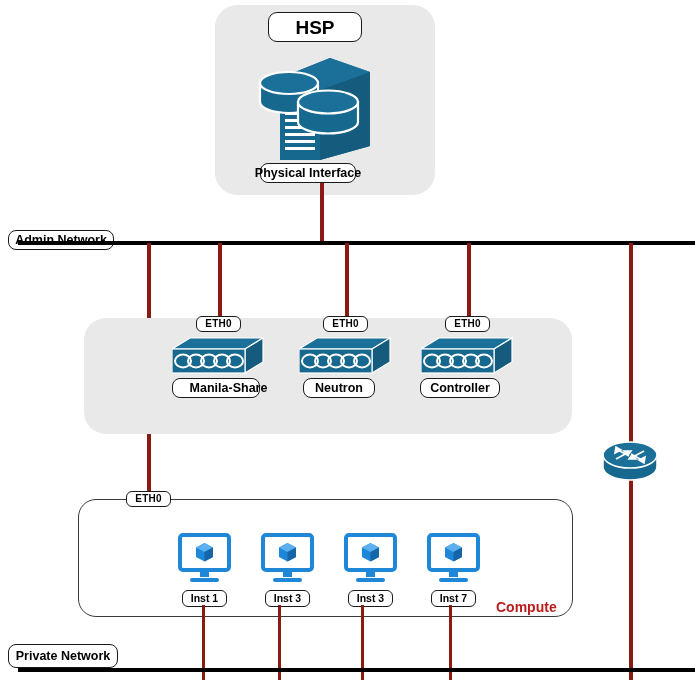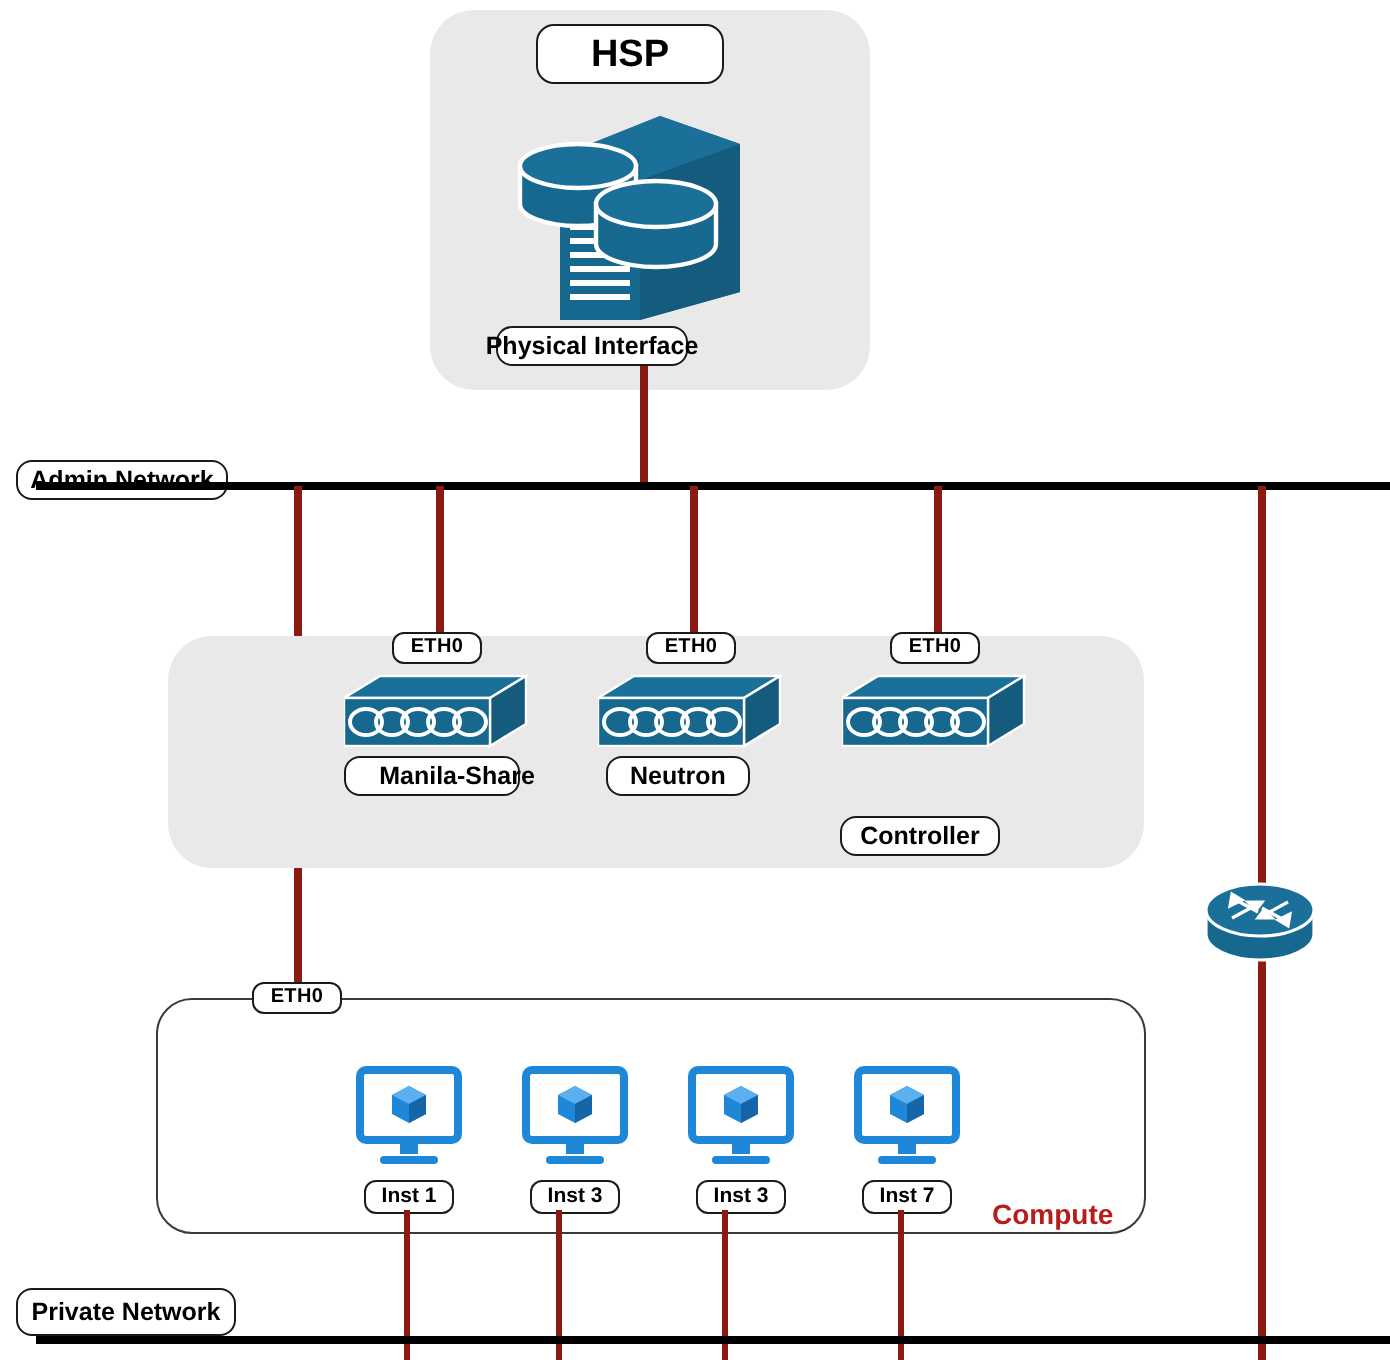--- a/index.html
+++ b/index.html
@@ -137,21 +137,21 @@
         <ellipse cx="31" cy="33" rx="29" ry="11" fill="#1b7099" stroke="#ffffff" stroke-width="2.2"></ellipse>
       </g>
 
       <g>
         <path d="M40,52 L40,72 A30,11.5 0 0 0 100,72 L100,52 Z" fill="#17688f" stroke="#ffffff" stroke-width="2.2"></path>
         <ellipse cx="70" cy="52" rx="30" ry="11.5" fill="#1b7099" stroke="#ffffff" stroke-width="2.2"></ellipse>
       </g>
     </svg>
   </div>
 
-  <div class="cap cap-node" style="left:248px; top:163px; width:96px; height:20px;">Physical Interface</div>
+  <div class="cap cap-node" style="left:260px; top:163px; width:96px; height:20px;">Physical Interface</div>
 
   <div class="redline" style="left:320px; top:183px; height:60px;"></div>
 
   <div class="cap cap-net" style="left:8px; top:230px; width:106px; height:20px;">Admin Network</div>
   <div class="netline" style="left:18px; top:241px; width:677px;"></div>
 
   <div class="redline" style="left:147px; top:243px; height:258px;"></div>
   <div class="redline" style="left:218px; top:243px; height:110px;"></div>
   <div class="redline" style="left:345px; top:243px; height:110px;"></div>
   <div class="redline" style="left:467px; top:243px; height:110px;"></div>
@@ -201,21 +201,21 @@
       <rect x="0" y="12" width="73" height="24" fill="#17688f" stroke="#ffffff" stroke-width="1.2"></rect>
       <g fill="none" stroke="#ffffff" stroke-width="2">
         <ellipse cx="11" cy="24" rx="8" ry="6.5"></ellipse>
         <ellipse cx="24" cy="24" rx="8" ry="6.5"></ellipse>
         <ellipse cx="37" cy="24" rx="8" ry="6.5"></ellipse>
         <ellipse cx="50" cy="24" rx="8" ry="6.5"></ellipse>
         <ellipse cx="63" cy="24" rx="8" ry="6.5"></ellipse>
       </g>
     </svg>
   </div>
-  <div class="cap cap-node" style="left:420px; top:378px; width:80px; height:20px;margin-top:30px;">Controller</div>
+  <div class="cap cap-node" style="left:420px; top:378px; width:80px; height:20px;">Controller</div>
 
   <div class="icon" style="left:602px; top:441px; width:56px; height:40px;">
     <svg width="56" height="40" viewBox="0 0 56 40">
       <path d="M1,14 L1,26 A27,13 0 0 0 55,26 L55,14 Z" fill="#17688f" stroke="#ffffff" stroke-width="1.6"></path>
       <ellipse cx="28" cy="14" rx="27" ry="13" fill="#1b7099" stroke="#ffffff" stroke-width="1.6"></ellipse>
       <g fill="#ffffff" stroke="#ffffff" stroke-width="1.6">
 
         <line x1="14" y1="18" x2="27" y2="11"></line>
         <polygon points="29,10 22,10 26,14"></polygon>
         <line x1="42" y1="10" x2="29" y2="17"></line>

